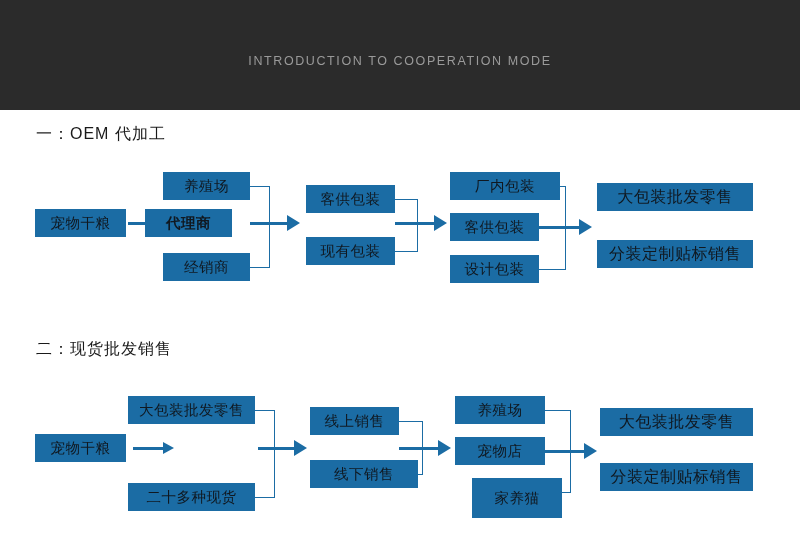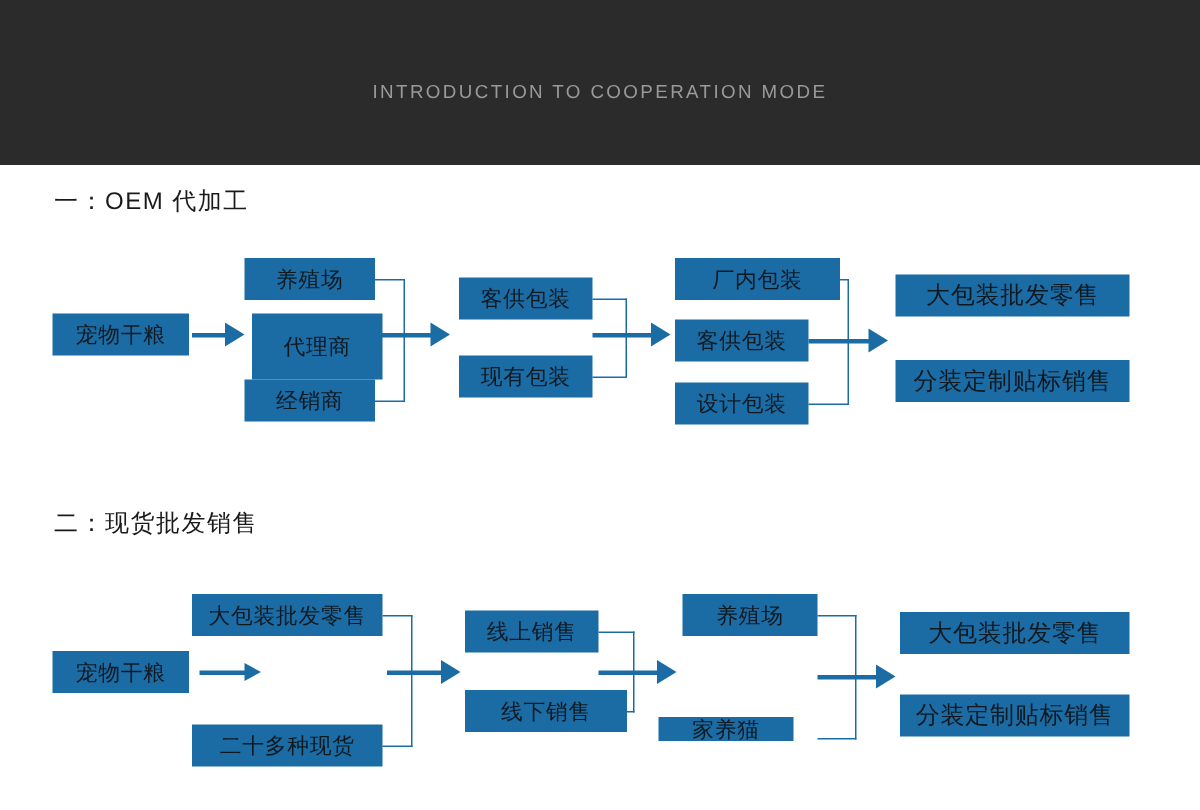--- a/index.html
+++ b/index.html
@@ -117,21 +117,21 @@
 <div class="diagram" id="section-1">
 
   <div class="section-label">一：OEM 代加工</div>
 
   <div class="box" style="left:35px; top:99px; width:91px; height:28px;">宠物干粮</div>
 
   <div class="hline thick" style="left:128px; top:111.5px; width:24px;"></div>
   <div class="arrow" style="left:150px; top:105px;"></div>
 
   <div class="box" style="left:163px; top:62px; width:87px; height:28px;">养殖场</div>
-  <div class="box" style="left:168px; top:99px; width:87px; height:44px;">代理商</div>
+  <div class="box" style="left:145px; top:99px; width:87px; height:28px;font-weight:bold;">代理商</div>
   <div class="box" style="left:163px; top:143px; width:87px; height:28px;">经销商</div>
 
   <div class="hline" style="left:250px; top:75.5px; width:20px;"></div>
   <div class="hline" style="left:250px; top:156.5px; width:20px;"></div>
   <div class="vline" style="left:269px; top:75.5px; height:82px;"></div>
   <div class="hline thick" style="left:250px; top:111.5px; width:40px;"></div>
   <div class="arrow" style="left:287px; top:105px;"></div>
 
   <div class="box" style="left:306px; top:75px; width:89px; height:28px;">客供包装</div>
   <div class="box" style="left:306px; top:127px; width:89px; height:28px;">现有包装</div>
@@ -177,21 +177,22 @@
   <div class="box" style="left:310px; top:82px; width:89px; height:28px;">线上销售</div>
   <div class="box" style="left:310px; top:135px; width:108px; height:28px;">线下销售</div>
 
   <div class="hline" style="left:399px; top:95.5px; width:24px;"></div>
   <div class="hline" style="left:399px; top:148.5px; width:24px;"></div>
   <div class="vline" style="left:422px; top:95.5px; height:54px;"></div>
   <div class="hline thick" style="left:399px; top:121.5px; width:42px;"></div>
   <div class="arrow" style="left:438px; top:115px;"></div>
 
   <div class="box" style="left:455px; top:71px; width:90px; height:28px;">养殖场</div>
-  <div class="box" style="left:439px; top:153px; width:90px; height:16px;">家养猫</div>
+  <div class="box" style="left:455px; top:112px; width:90px; height:28px;">宠物店</div>
+  <div class="box" style="left:472px; top:153px; width:90px; height:40px;">家养猫</div>
 
   <div class="hline" style="left:545px; top:84.5px; width:26px;"></div>
   <div class="hline" style="left:545px; top:166.5px; width:26px;"></div>
   <div class="vline" style="left:570px; top:84.5px; height:83px;"></div>
   <div class="hline thick" style="left:545px; top:124.5px; width:42px;"></div>
   <div class="arrow" style="left:584px; top:118px;"></div>
 
   <div class="box wide" style="left:600px; top:83px; width:153px; height:28px;">大包装批发零售</div>
   <div class="box wide" style="left:600px; top:138px; width:153px; height:28px;">分装定制贴标销售</div>
 </div>

